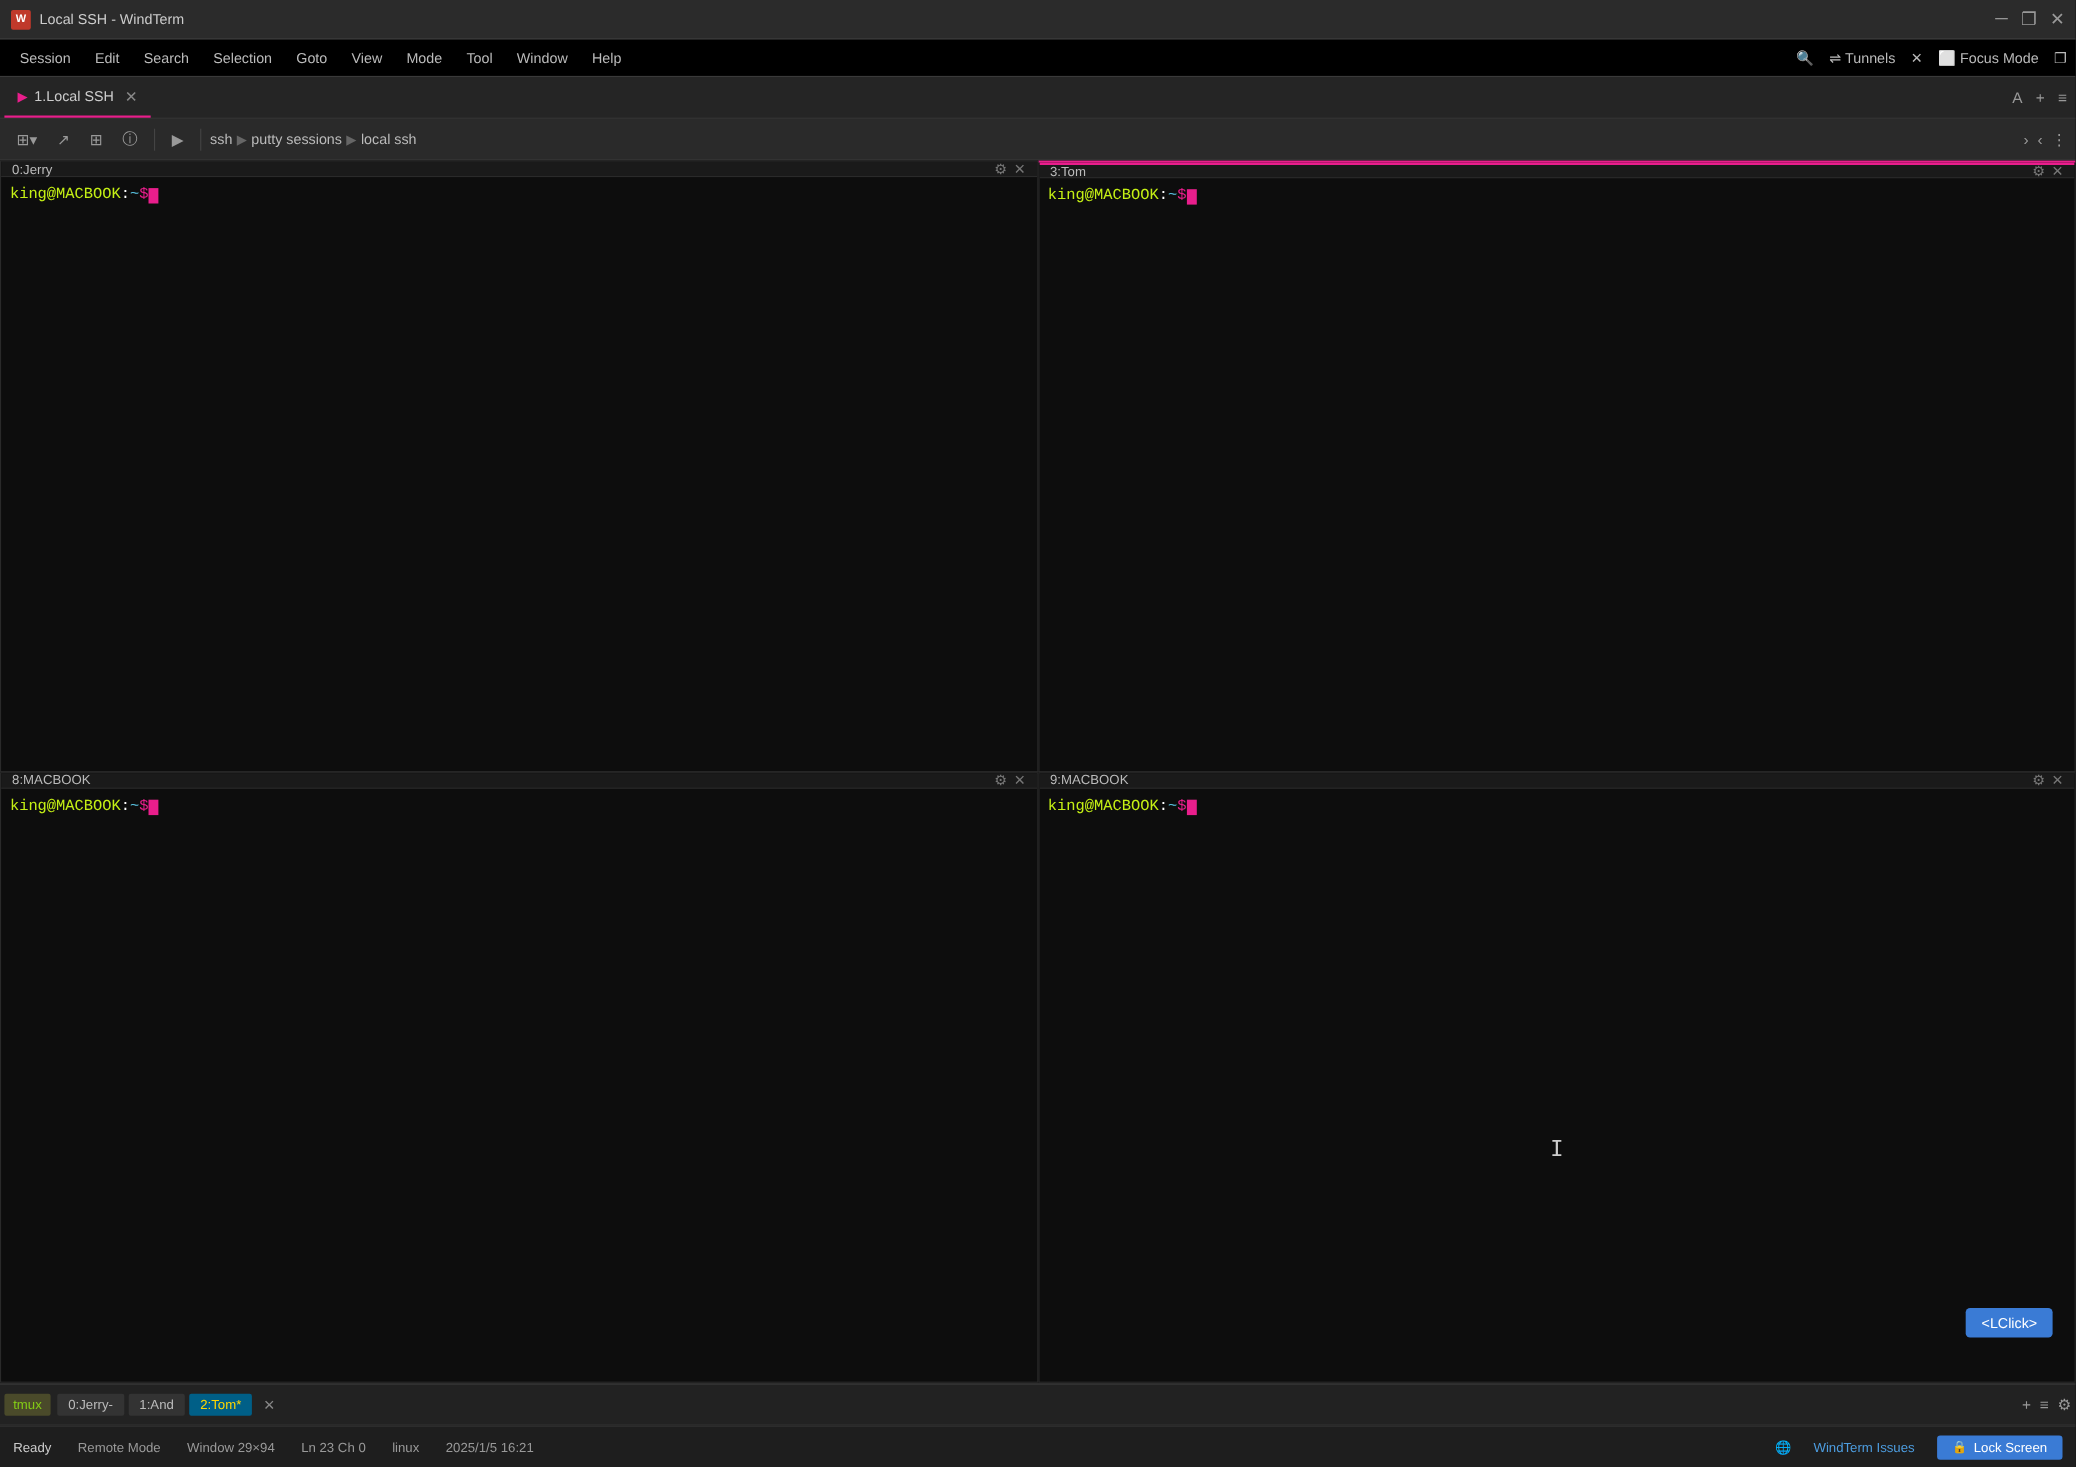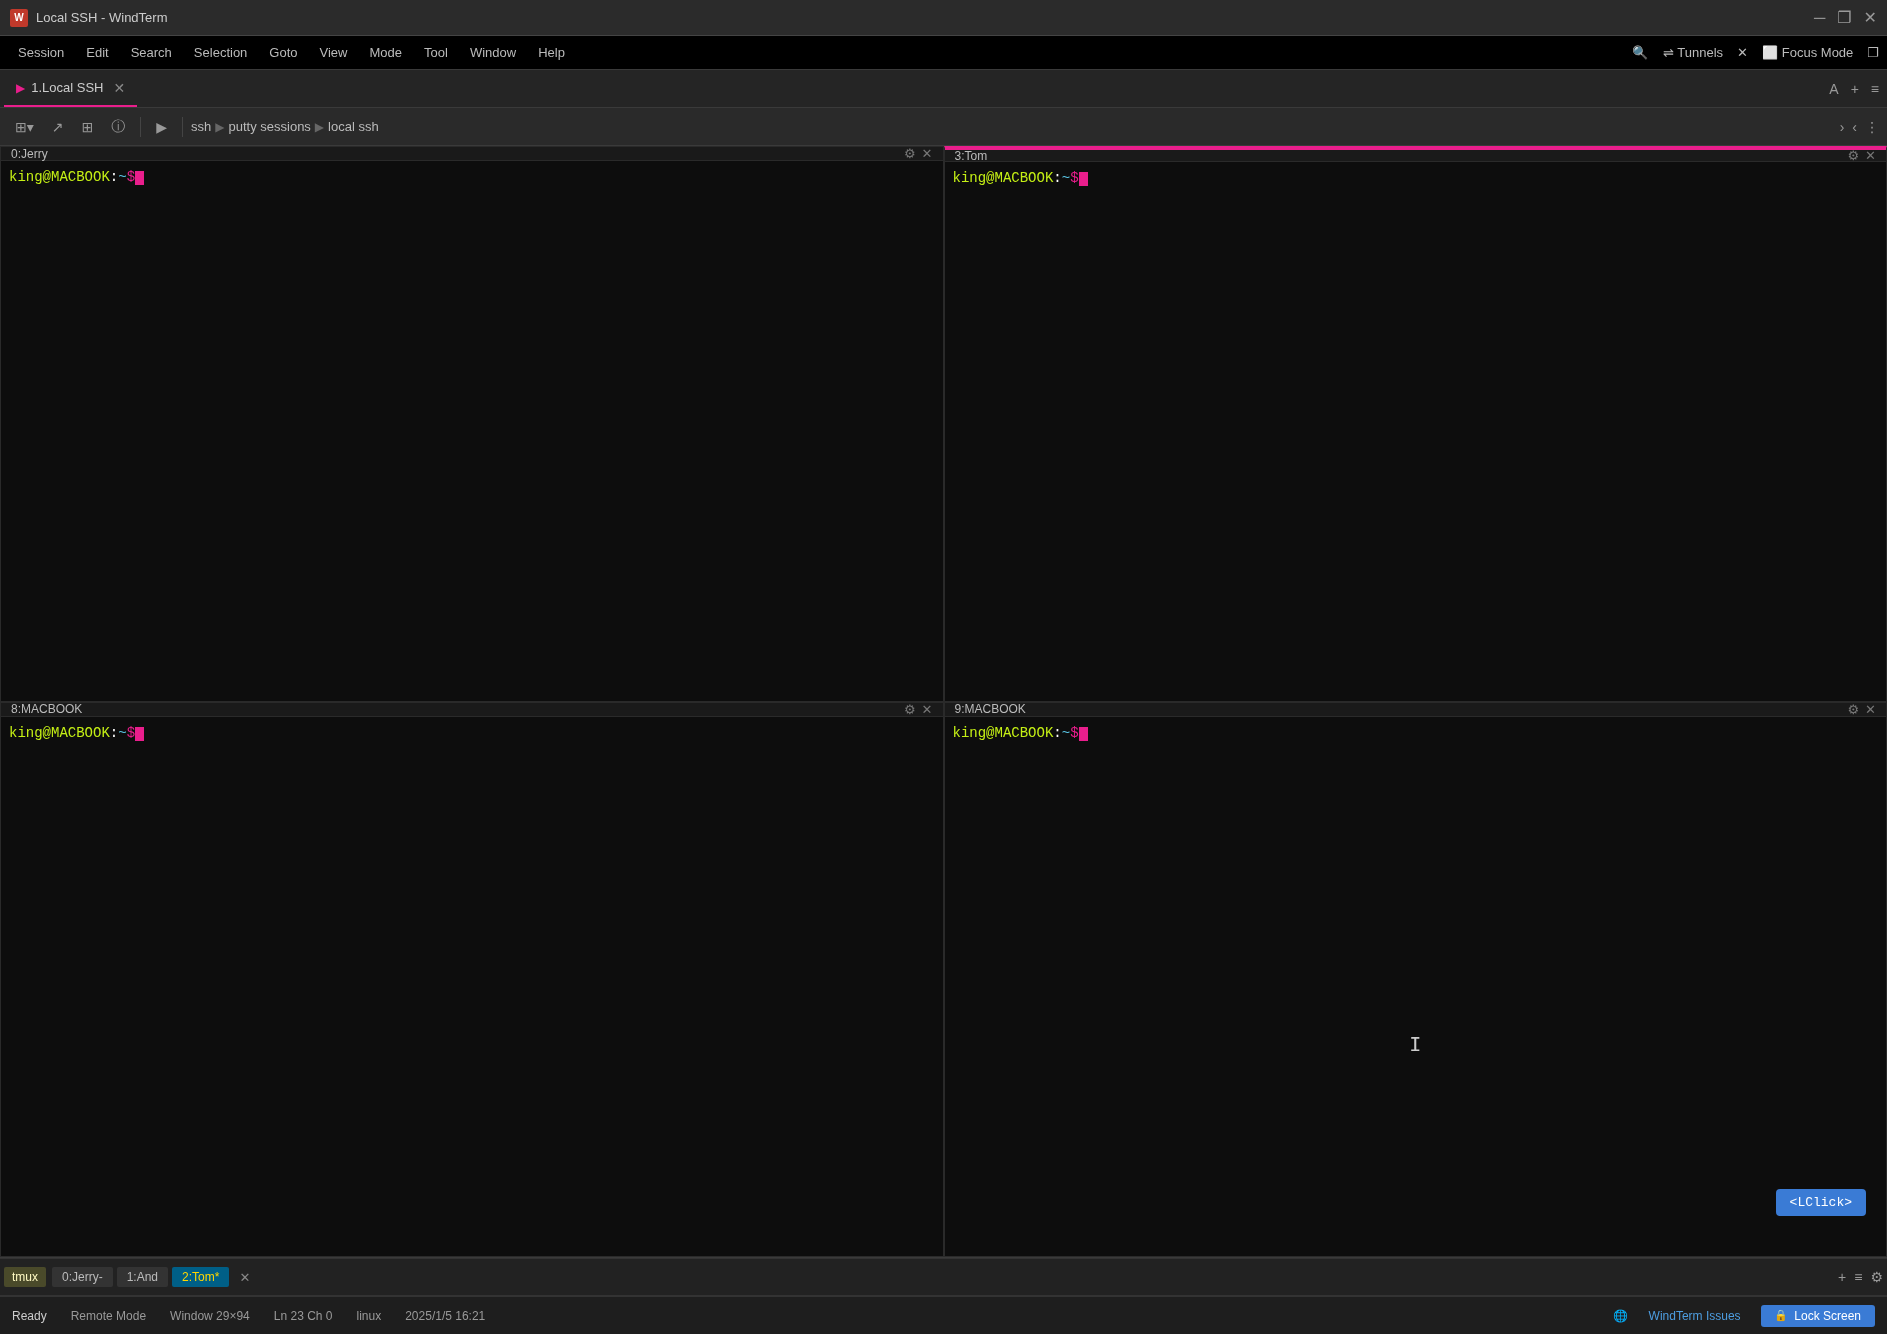--- a/index.html
+++ b/index.html
@@ -204,21 +204,21 @@
       height: 38px;
       display: flex;
       align-items: center;
       padding: 0 4px;
       border-top: 1px solid #333;
       border-bottom: 1px solid #333;
       gap: 2px;
     }
     .tmux-icon {
       background: #4a4a2a;
-      color: #fef9c3;
+      color: #84cc16;
       padding: 3px 8px;
       font-size: 12px;
       border-radius: 2px;
       margin-right: 4px;
     }
     .tmux-tab {
       padding: 3px 10px;
       font-size: 12px;
       color: #bbb;
       cursor: pointer;
@@ -278,21 +278,21 @@
     
     .click-indicator {
       position: absolute;
       bottom: 40px;
       right: 20px;
       background: #3a7bd5;
       color: #fff;
       padding: 6px 14px;
       border-radius: 4px;
       font-size: 13px;
-      font-family: Liberation Mono, monospace;
+      font-family: Liberation Sans, sans-serif;
       margin-left: 32px;
     }
   </style>
 </head>
 <body>
 
 <div id="title-bar">
   <div class="app-icon">W</div>
   <span class="title-text">Local SSH - WindTerm</span>
   <div class="window-controls">

